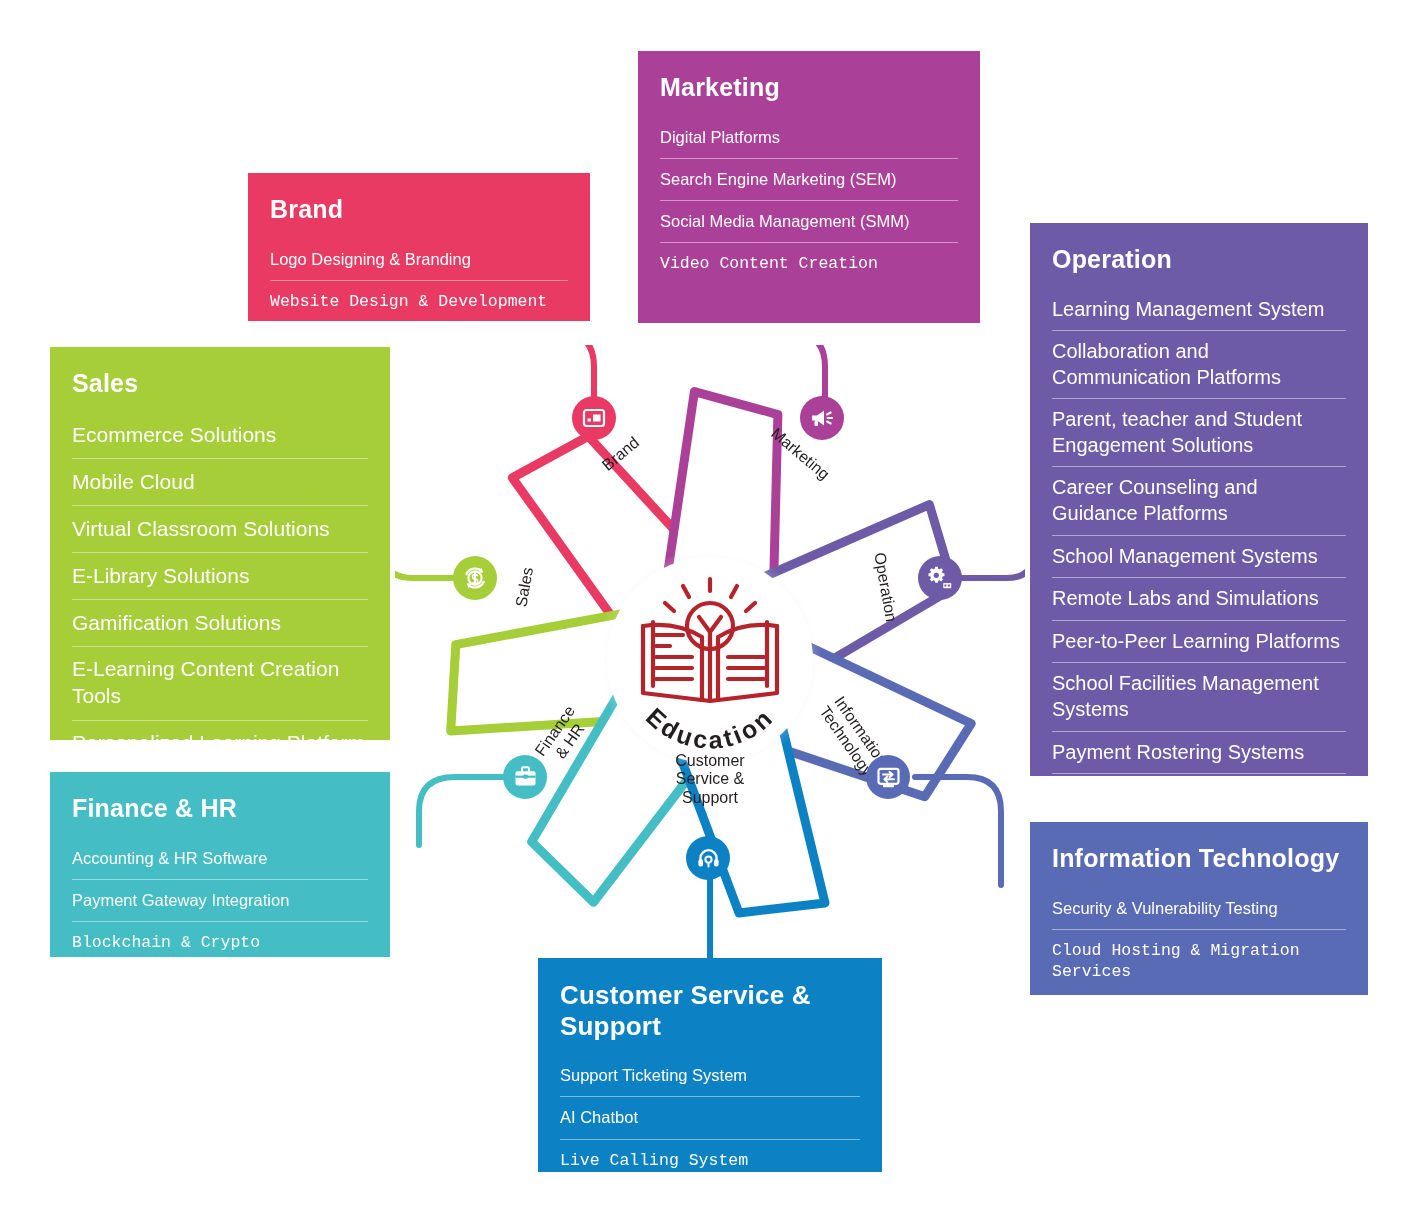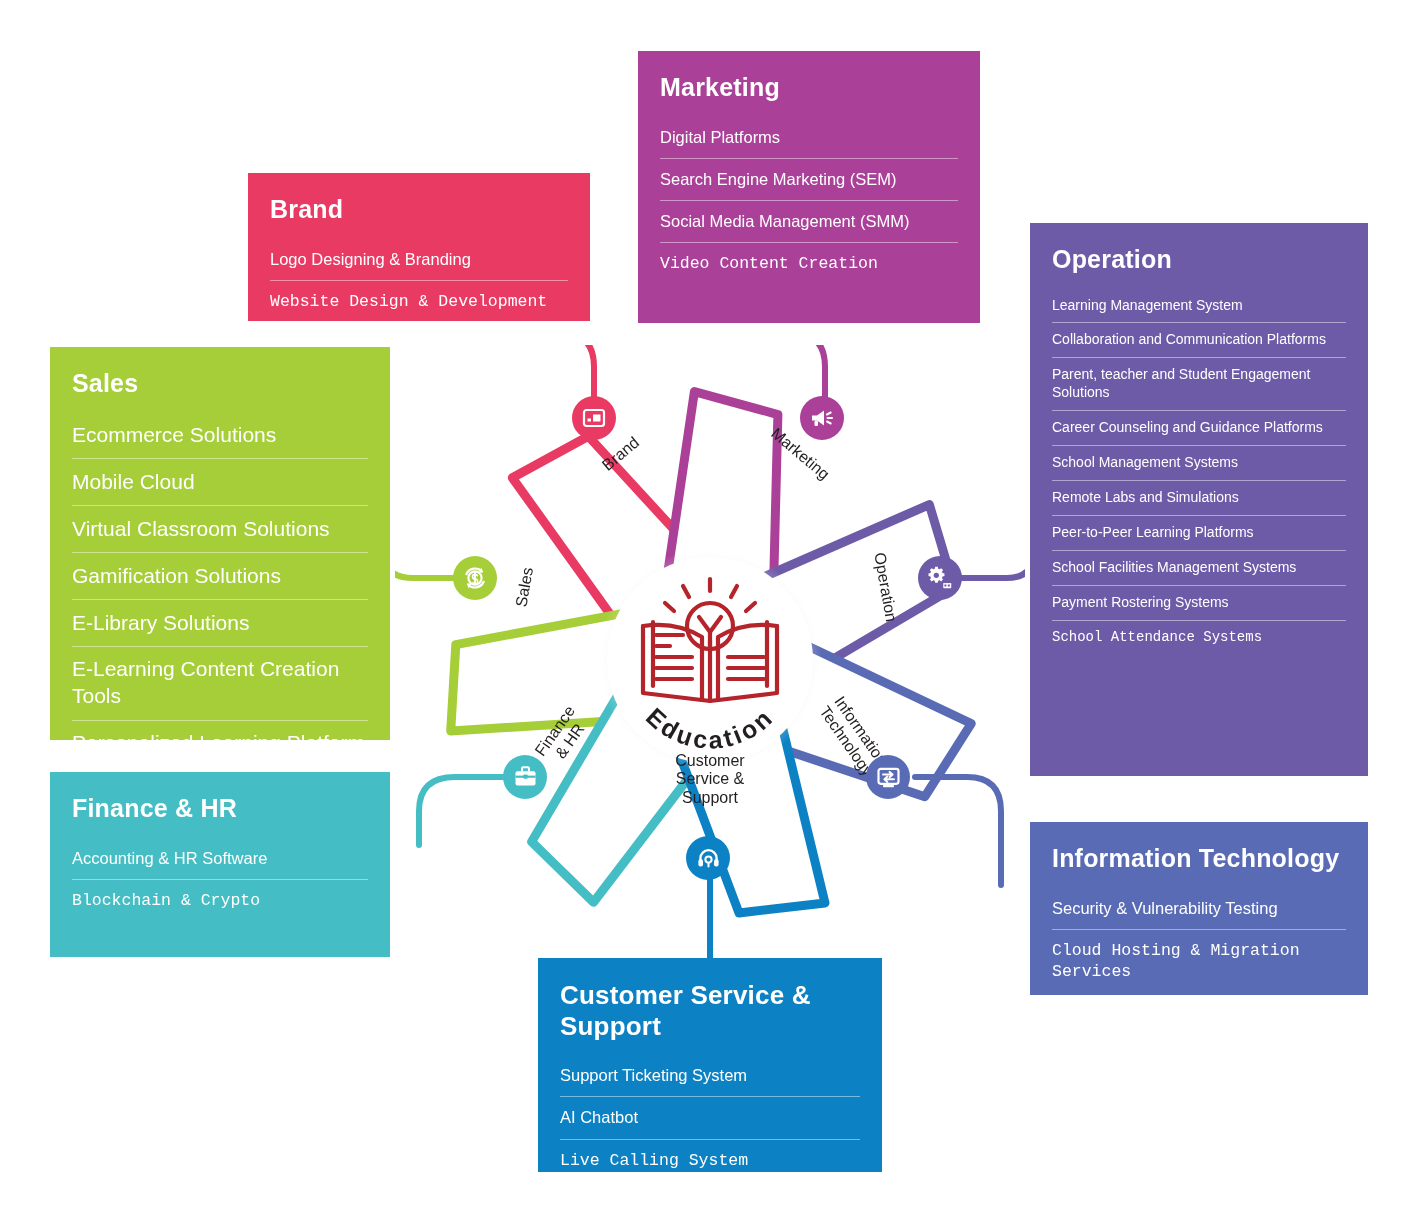--- a/index.html
+++ b/index.html
@@ -45,21 +45,21 @@
   #card-cs         {left:538px;  top:958px;  width:344px; height:214px;}
 
   #card-brand     {background:#e93a63;}
   #card-marketing {background:#ab4099;}
   #card-operation {background:#6e5ba8;}
   #card-sales     {background:#a6ce39;}
   #card-finance   {background:#44bec4;}
   #card-it        {background:#5a6bb5;}
   #card-cs        {background:#0c82c4;}
 
-  #card-operation li{font-size:14px;padding:8px 0;}
+  #card-operation li{font-size:20px;padding:8px 0;}
   #card-sales li{font-size:21px;padding:9.5px 0;}
   #card-cs .card-title{font-size:26px;}
   #card-it .card-title{font-size:25px;}
 
   
   #wheel{position:absolute;left:395px;top:345px;width:630px;height:630px;}
 
   
   .petal-label{
     position:absolute;
@@ -288,32 +288,33 @@
         <li>School Attendance Systems</li>
       </ul>
   </div>
 
   <div class="card" id="card-sales">
     <div class="card-title">Sales</div>
     <ul>
         <li>Ecommerce Solutions</li>
         <li>Mobile Cloud</li>
         <li>Virtual Classroom Solutions</li>
+        <li>E-Library Solutions</li>
         <li>Gamification Solutions</li>
-        <li>E-Library Solutions</li>
         <li>E-Learning Content Creation Tools</li>
         <li>Personalized Learning Platform</li>
         <li>Language Learning Applications</li>
       </ul>
   </div>
 
   <div class="card" id="card-finance">
     <div class="card-title">Finance &amp; HR</div>
     <ul>
         <li>Accounting &amp; HR Software</li>
+        <li>Payment Gateway Integration</li>
         <li>Blockchain &amp; Crypto</li>
       </ul>
   </div>
 
   <div class="card" id="card-it">
     <div class="card-title">Information Technology</div>
     <ul>
         <li>Security &amp; Vulnerability Testing</li>
         <li>Cloud Hosting &amp; Migration Services</li>
       </ul>

